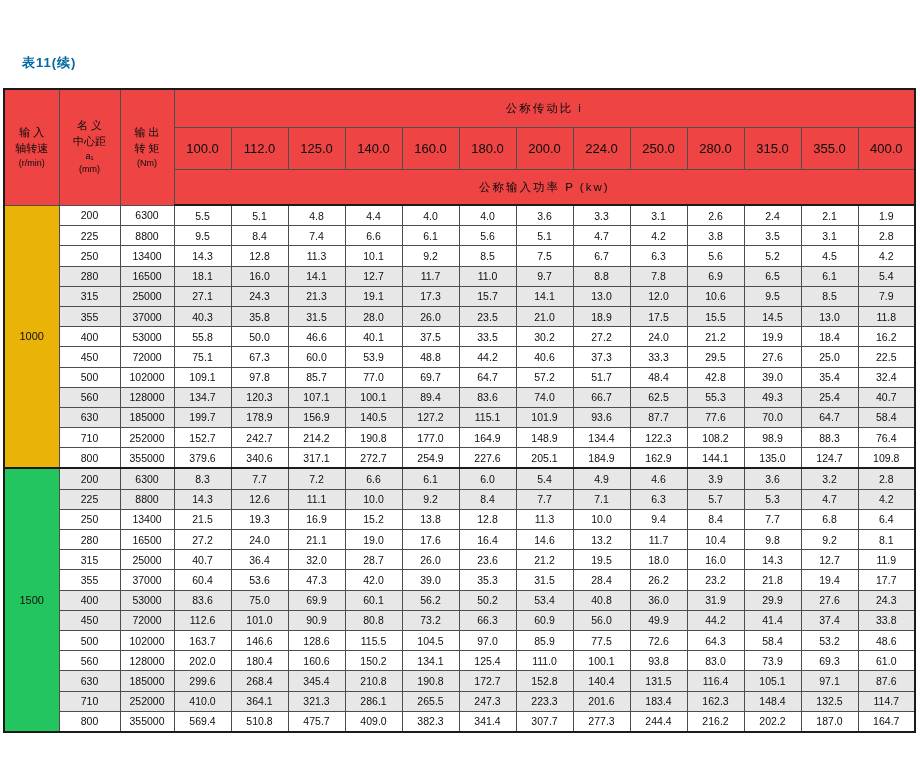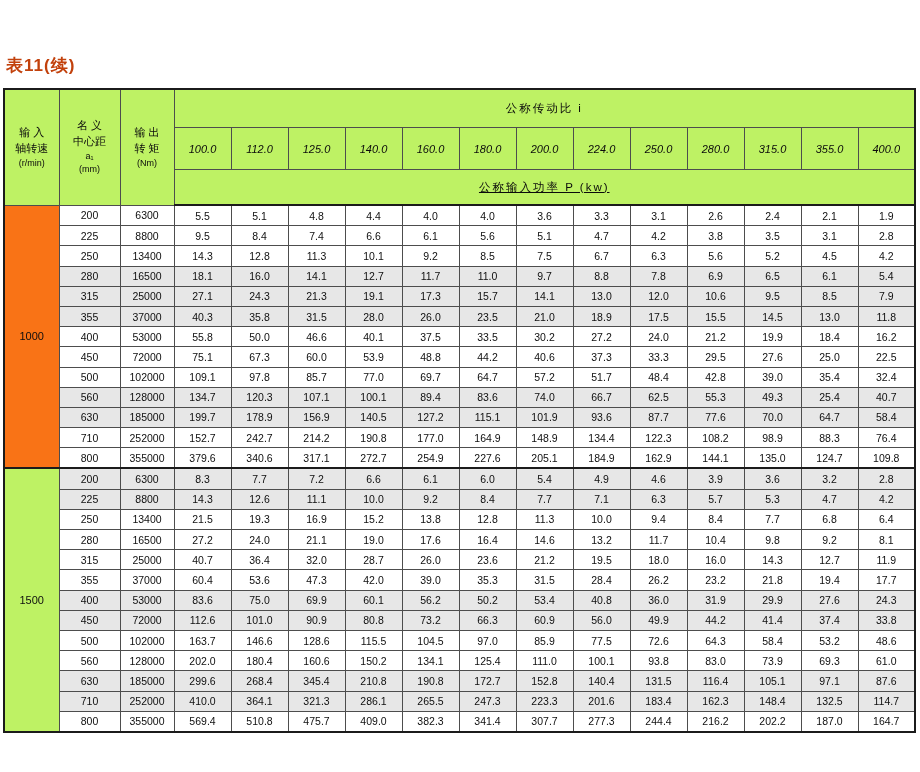--- a/index.html
+++ b/index.html
@@ -3,44 +3,44 @@
 <meta charset="utf-8">
 <style>
   html,body{margin:0;padding:0;}
   body{
     width:920px;height:772px;position:relative;
     background:#ffffff;
     font-family:"Liberation Sans","DejaVu Sans",sans-serif;
     color:#111;
   }
   .page-title{
-    position:absolute;left:6px;top:54px;
-    font-size:17px;font-weight:bold;letter-spacing:1px;
-    color:#c2410c;
+    position:absolute;left:22px;top:54px;
+    font-size:13px;font-weight:bold;letter-spacing:1px;
+    color:#0369a1;
   }
   table.spec{
     position:absolute;left:3px;top:88px;width:913px;
     border-collapse:collapse;table-layout:fixed;
     border:2px solid #1b1b1b;
   }
   table.spec th,table.spec td{
     border:1px solid #4d4d4d;
     text-align:center;vertical-align:middle;
     padding:0;overflow:hidden;white-space:nowrap;
   }
-  thead th{background:#bef264;font-weight:normal;color:#0b0b0b;margin-top:8px;}
+  thead th{background:#ef4444;font-weight:normal;color:#0b0b0b;margin-top:8px;}
   .hdr-span{font-size:11.5px;height:37px;letter-spacing:2px;}
-  .hdr-ratio{font-size:11px;height:41px;font-style:italic;}
-  .hdr-power{font-size:11.5px;height:34px;letter-spacing:2px;border-bottom:2px solid #1b1b1b !important;text-decoration:underline;}
+  .hdr-ratio{font-size:13px;height:41px;}
+  .hdr-power{font-size:11.5px;height:34px;letter-spacing:2px;border-bottom:2px solid #1b1b1b !important;}
   .hdr-left{font-size:11px;line-height:1.45;}
   .hdr-left .sub{font-size:9px;}
   tbody td{font-size:10.5px;height:19.2px;color:#0e0e0e;background:#ffffff;}
-  tbody td.speed-cell{font-size:11px;background:#f97316;}
+  tbody td.speed-cell{font-size:11px;background:#eab308;}
   tbody tr.shaded td{background:#e7e7e7;}
-  tbody tr.shaded td.speed-cell{background:#bef264;}
+  tbody tr.shaded td.speed-cell{background:#22c55e;}
   tbody tr.group-start td{border-top:2px solid #1b1b1b;}
 </style>
 </head>
 <body>
 
 <div class="page-title">表11(续)</div>
 
 <table class="spec">
   <colgroup>
     <col style="width:55px">

